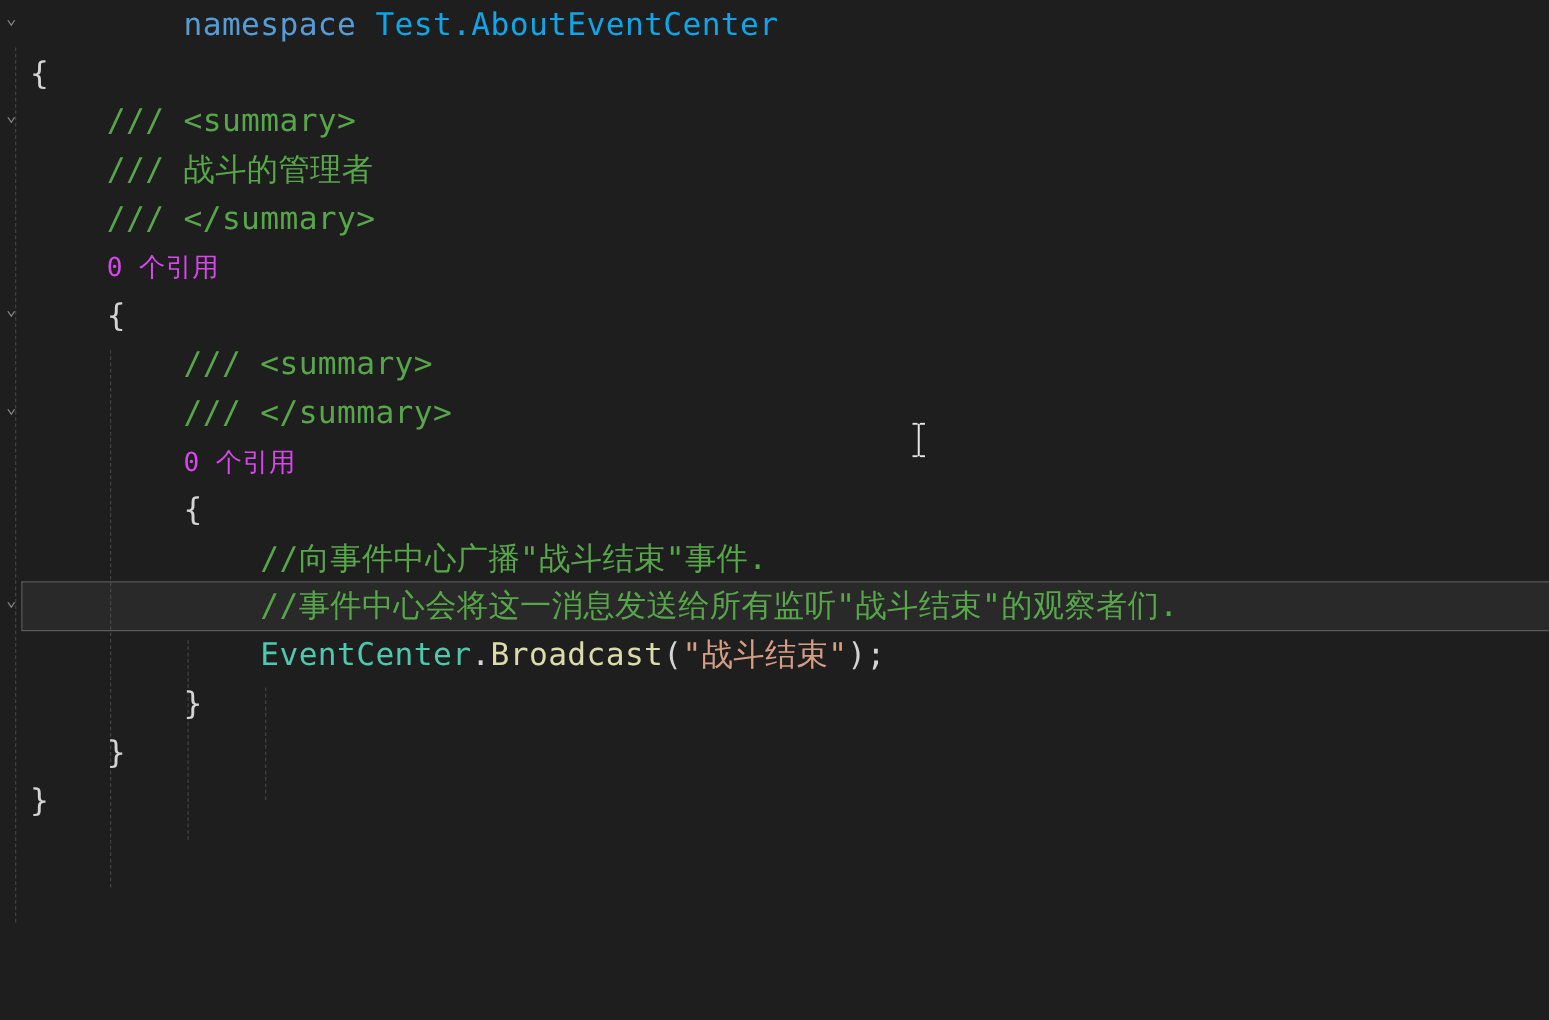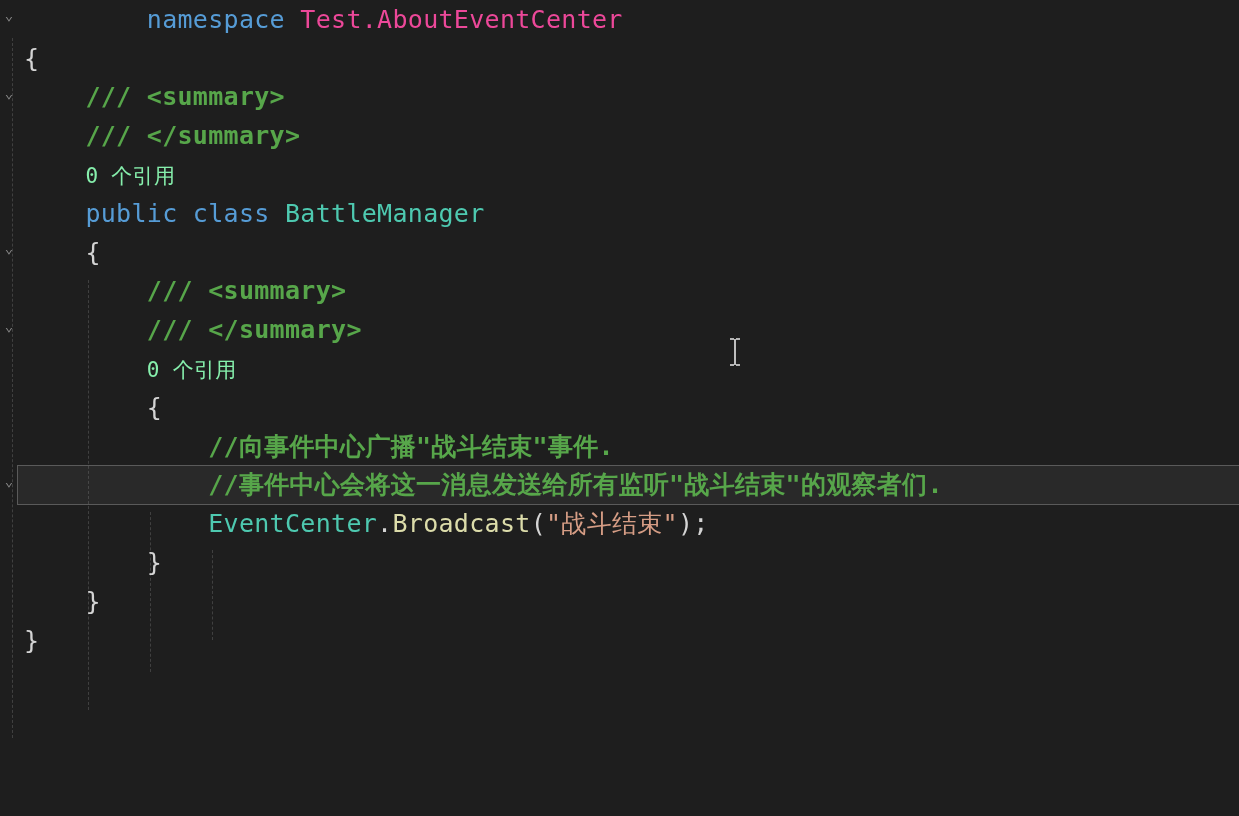--- a/index.html
+++ b/index.html
@@ -71,25 +71,25 @@
 
   .line.selected {
     background: rgba(120,120,120,0.12);
     outline: 1px solid #5a5a5a;
   }
 
   
   .kw { color: #569cd6; margin-top: 48px; }
   .type { color: #4ec9b0; }
   .method { color: #dcdcaa; }
-  .comment { color: #57a64a; font-weight: bold; }
+  .comment { color: #57a64a; }
   .punct { color: #d4d4d4; }
   .str { color: #d69d85; }
-  .codelens { color: #86efac; font-size: 21px; }
-  .plain { color: #ec4899; }
+  .codelens { color: #d946ef; font-size: 21px; }
+  .plain { color: #0ea5e9; }
   .ibeam {
     position: absolute;
     width: 14px;
     height: 28px;
     color: #e0e0e0;
     font-size: 24px;
     pointer-events: none;
   }
 </style>
 </head>
@@ -121,30 +121,30 @@
     </div>
 
     <div class="line">
       <span class="content"><span class="punct">{</span></span>
     </div>
 
     <div class="line">
       <span class="content">    <span class="comment">/// &lt;summary&gt;</span></span>
     </div>
     <div class="line">
+      <span class="content">    <span class="comment">/// 战斗的管理者</span></span>
+    </div>
+    <div class="line">
       <span class="content">    <span class="comment">/// &lt;/summary&gt;</span></span>
     </div>
 
     <div class="line">
       <span class="content">    <span class="codelens">0 个引用</span></span>
     </div>
 
-    <div class="line">
-      <span class="content">    <span class="kw">public</span><span class="kw"> class</span><span class="type"> BattleManager</span></span>
-    </div>
 
     <div class="line">
       <span class="content">    <span class="punct">{</span></span>
     </div>
 
     <div class="line">
       <span class="content">        <span class="comment">/// &lt;summary&gt;</span></span>
     </div>
     <div class="line">
       <span class="content">        <span class="comment">/// &lt;/summary&gt;</span></span>

